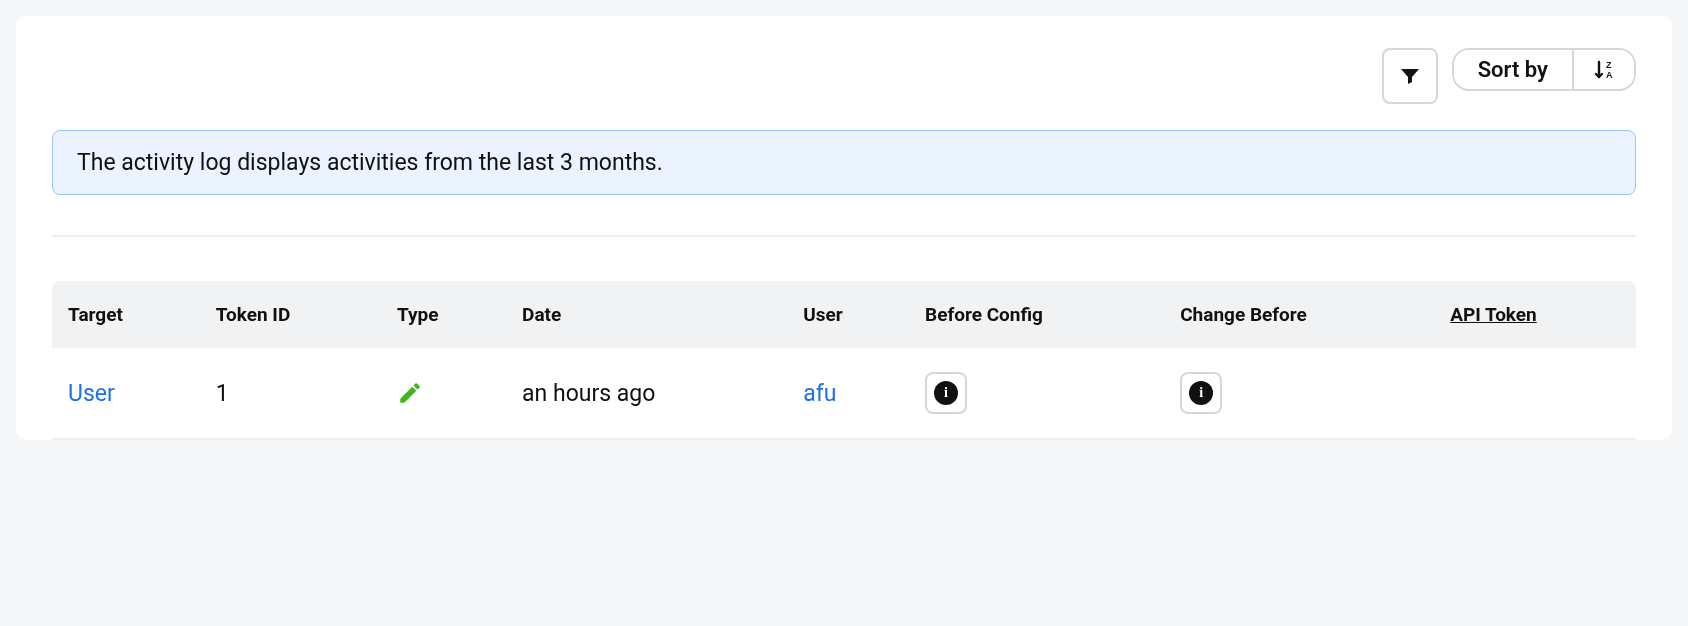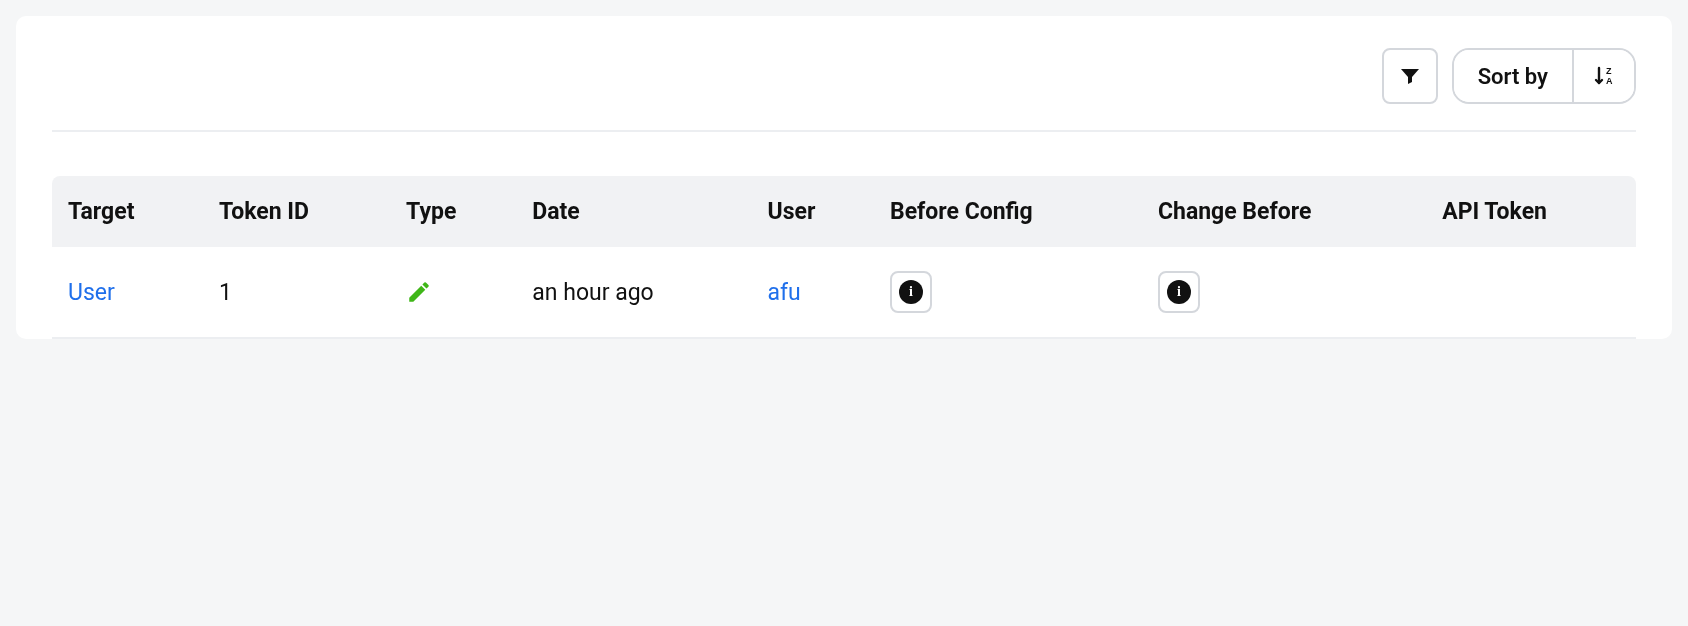--- a/index.html
+++ b/index.html
@@ -32,21 +32,21 @@
       justify-content: center;
       cursor: pointer;
       color: #111;
     }
     .btn-icon-only { width: 56px; }
     .btn-group {
       display: inline-flex;
       border: 2px solid #d4d7dc;
       border-radius: 17px;
       overflow: hidden;
-      height: 56px;
+      height: 43px;
       justify-content: center;
     }
     .btn-group .seg {
       display: flex;
       align-items: center;
       justify-content: center;
       padding: 0 24px;
       background: #fff;
       cursor: pointer;
       font-weight: 600;
@@ -72,26 +72,26 @@
     .table-wrap { }
     table {
       width: 100%;
       border-collapse: separate;
       border-spacing: 0;
     }
     thead th {
       background: #f1f2f4;
       text-align: left;
       font-weight: 700;
-      font-size: 23px;
+      font-size: 19px;
       padding: 22px 16px;
       color: #111;
     }
     thead th:first-child { border-top-left-radius: 8px; }
-    thead th:last-child  { border-top-right-radius: 8px; }
+    thead th:last-child  { border-top-right-radius: 8px; text-decoration: underline; }
     tbody td {
       padding: 24px 16px;
       border-bottom: 2px solid #eceef1;
       font-size: 23px;
       vertical-align: middle;
     }
     .link { color: #1f6feb; cursor: pointer; }
     .info-btn {
       width: 42px; height: 42px;
       border: 2px solid #d4d7dc;
@@ -137,20 +137,23 @@
             <path d="M7 4v15"></path>
               <path d="M4 16l3 3 3-3"></path>
             <text x="14" y="10" font-size="9" font-family="Arial" font-weight="700" stroke="none" fill="#111">Z</text>
             <text x="14" y="20" font-size="9" font-family="Arial" font-weight="700" stroke="none" fill="#111">A</text>
           </svg>
         </span>
       </div>
     </div>
   </div>
 
+  <div class="alert">
+    <span>The activity log displays activities from the last 3 months.</span>
+  </div>
 
   <hr class="divider">
 
   <div class="table-wrap">
     <table>
       <thead>
         <tr>
           <th>Target</th>
           <th>Token ID</th>
           <th>Type</th>
@@ -161,21 +164,21 @@
           <th>API Token</th>
         </tr>
       </thead>
       <tbody id="tbody">
           <tr>
             <td><span class="link">User</span></td>
             <td>1</td>
             <td><span class="pencil-icon"><svg viewBox="0 0 24 24" fill="#3fb618">
                   <path d="M3 17.25V21h3.75L17.81 9.94l-3.75-3.75L3 17.25zM20.71 7.04a1 1 0 0 0 0-1.41l-2.34-2.34a1 1 0 0 0-1.41 0l-1.83 1.83 3.75 3.75 1.83-1.83z"></path>
                 </svg></span></td>
-            <td>an hour ago</td>
+            <td>an hours ago</td>
             <td><span class="link">afu</span></td>
             <td><button class="info-btn">
                 <span class="info-dot">i</span>
               </button></td>
             <td><button class="info-btn">
                 <span class="info-dot">i</span>
               </button></td>
             <td></td>
           </tr>
         </tbody>

